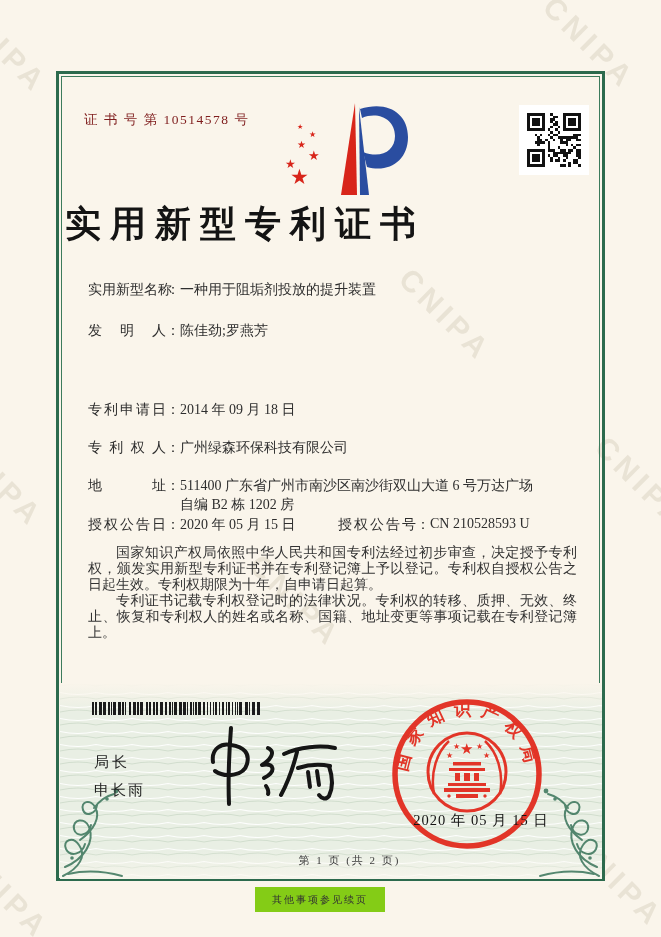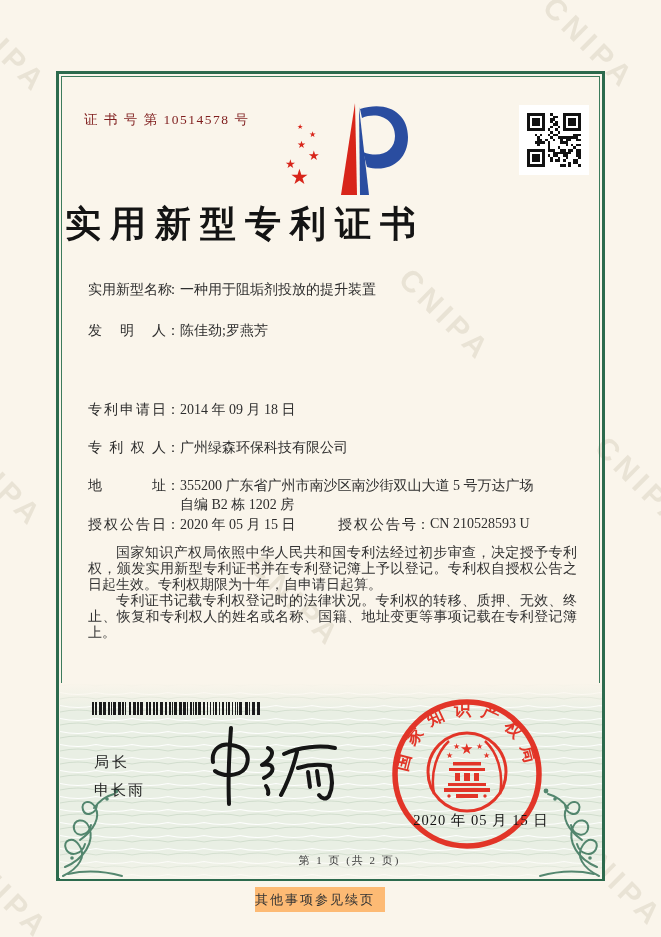--- a/index.html
+++ b/index.html
@@ -50,22 +50,22 @@
 
   .sig{position:absolute;left:198px;top:716px;}
 
   .sealwrap{position:absolute;left:388px;top:698px;}
   .seal-date{position:absolute;left:402px;top:811px;width:158px;text-align:center;
       font-size:14.5px;letter-spacing:1px;color:#141414;}
 
   .pageinfo{position:absolute;left:56px;top:853px;width:587px;text-align:center;
       font-size:11px;letter-spacing:2px;color:#3d3d3d;}
 
-  .tab{position:absolute;left:255px;top:887px;width:130px;height:25px;background:#fdba74;
-      text-align:left;font-size:13px;letter-spacing:2px;color:#333;line-height:25px;}
+  .tab{position:absolute;left:255px;top:887px;width:130px;height:25px;background:#84cc16;
+      text-align:center;font-size:10px;letter-spacing:2px;color:#333;line-height:25px;}
 
   .flourish{position:absolute;}
 </style>
 </head>
 <body>
 
 <div class="page">
 
   <div class="wm" style="left:-28px;top:-6px;">CNIPA</div>
   <div class="wm" style="left:560px;top:-10px;">CNIPA</div>
@@ -284,21 +284,21 @@
   <div class="row" style="top:322px;">
     <span class="lbl">发明人</span><span class="colon">：</span><span class="val">陈佳劲;罗燕芳</span>
   </div>
   <div class="row" style="top:401px;">
     <span class="lbl">专利申请日</span><span class="colon">：</span><span class="val">2014 年 09 月 18 日</span>
   </div>
   <div class="row" style="top:439px;">
     <span class="lbl">专利权人</span><span class="colon">：</span><span class="val">广州绿森环保科技有限公司</span>
   </div>
   <div class="row" style="top:477px;">
-    <span class="lbl">地址</span><span class="colon">：</span><span class="val2block"><div>355200 广东省广州市南沙区南沙街双山大道 5 号万达广场</div><div>自编 B2 栋 1202 房</div></span>
+    <span class="lbl">地址</span><span class="colon">：</span><span class="val2block"><div>511400 广东省广州市南沙区南沙街双山大道 6 号万达广场</div><div>自编 B2 栋 1202 房</div></span>
   </div>
   <div class="row" style="top:516px;">
     <span class="lbl">授权公告日</span><span class="colon">：</span><span class="val">2020 年 05 月 15 日</span>
     <span class="pair2">
       <span class="lbl">授权公告号</span><span class="colon">：</span><span class="val">CN 210528593 U</span>
     </span>
   </div>
 
   <div class="paras">
     <p>国家知识产权局依照中华人民共和国专利法经过初步审查，决定授予专利权，颁发实用新型专利证书并在专利登记簿上予以登记。专利权自授权公告之日起生效。专利权期限为十年，自申请日起算。</p>

